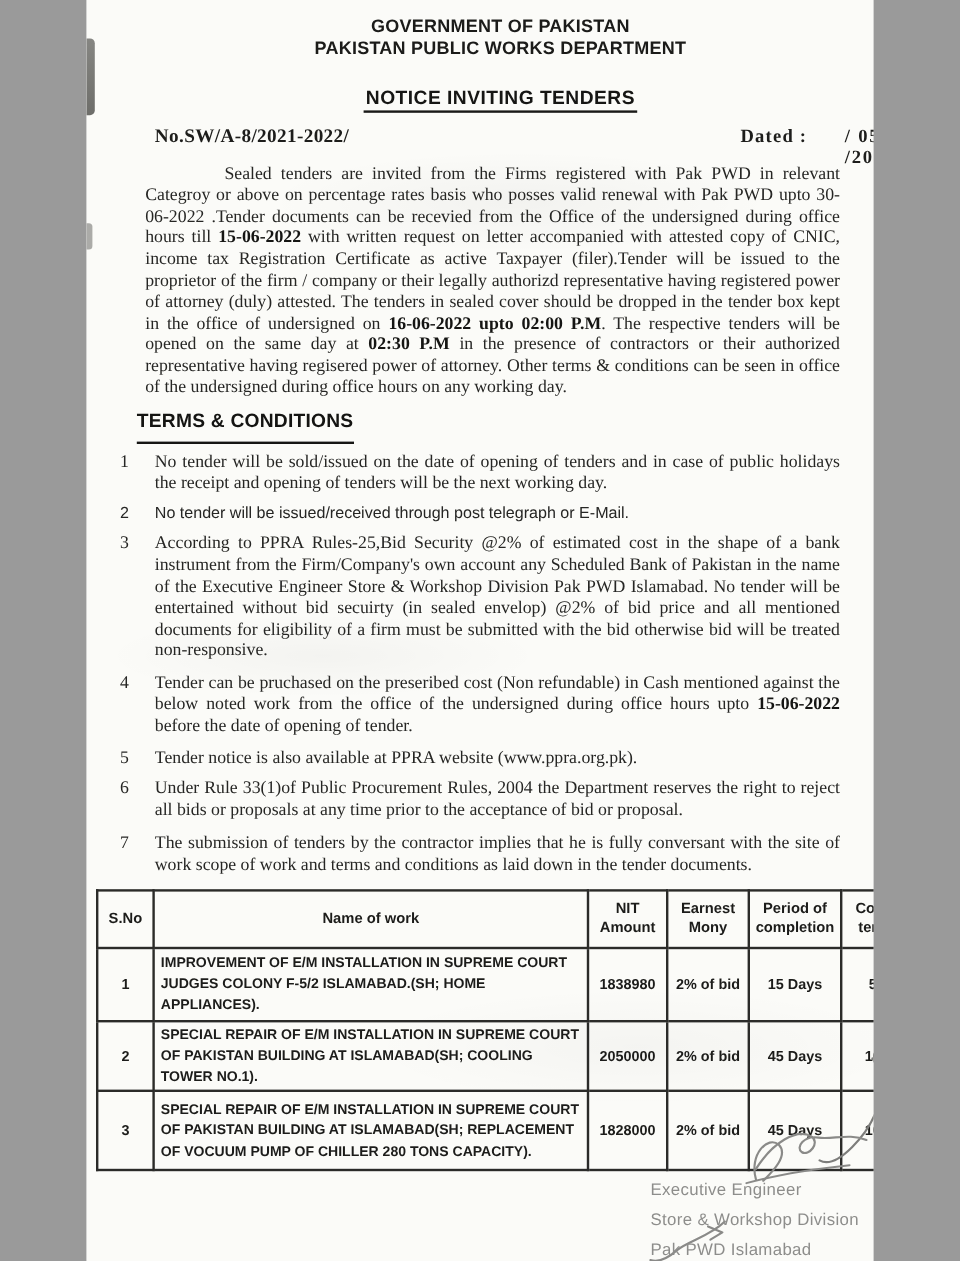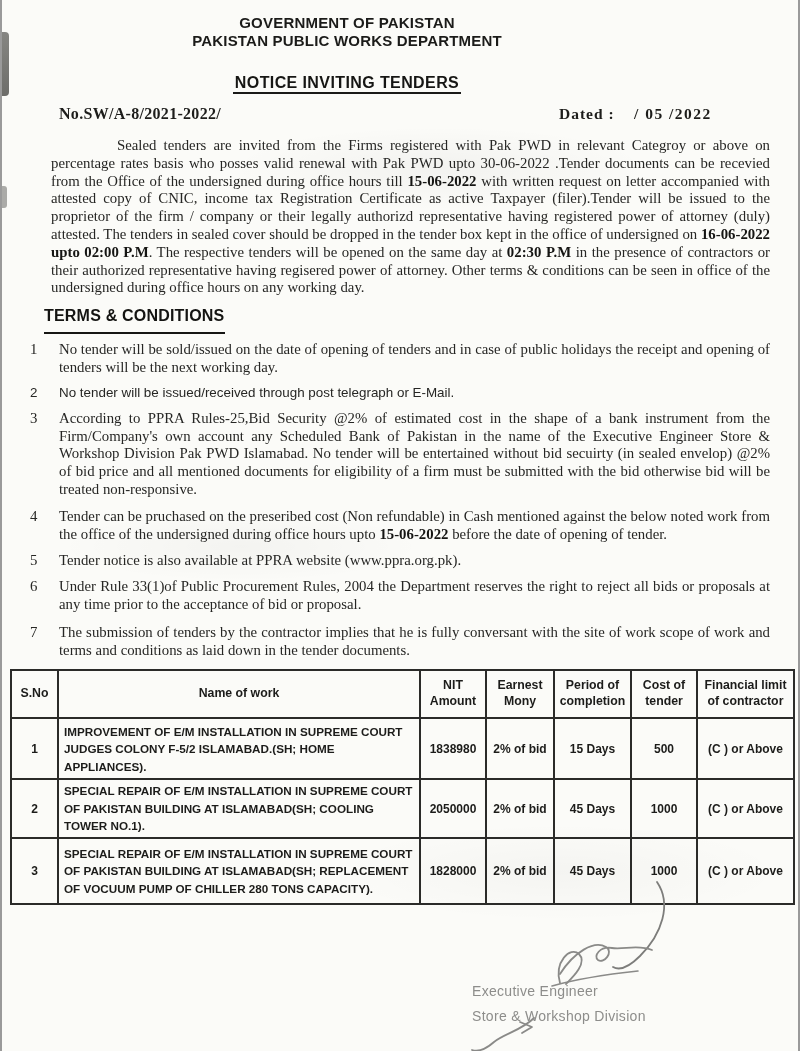--- a/index.html
+++ b/index.html
@@ -1,18 +1,18 @@
 <!DOCTYPE html>
 <html><head>
 <meta charset="utf-8">
 <style>
   * { margin:0; padding:0; box-sizing:border-box; }
   html,body { background:#9a9a9a; }
   .page {
-    position:relative; width:796px; height:1051px; margin:0 auto;
+    position:relative; width:656px; height:1051px; margin:0 auto;
     background:#fbfbf8;
     background-image:
       radial-gradient(ellipse 300px 60px at 55% 16%, rgba(0,0,0,0.035), rgba(0,0,0,0) 70%),
       radial-gradient(ellipse 260px 50px at 30% 52%, rgba(0,0,0,0.03), rgba(0,0,0,0) 70%),
       radial-gradient(ellipse 320px 70px at 70% 83%, rgba(0,0,0,0.028), rgba(0,0,0,0) 70%);
     overflow:hidden;
     color:#262624;
     font-family:"Liberation Serif", serif;
   }
   .edge-smudge { position:absolute; left:0; }
@@ -23,21 +23,21 @@
   .h1 { font-family:"Liberation Sans", sans-serif; font-weight:bold; font-size:15px; line-height:18px; color:#1b1b19; letter-spacing:.2px; }
 
   .notice-title-wrap { width:690px; text-align:center; margin-top:24px; height:24px; }
   .notice-title {
     font-family:"Liberation Sans", sans-serif; font-weight:bold; font-size:16px;
     color:#161614; letter-spacing:.4px;
     border-bottom:2.5px solid #1a1a18; padding:0 2px 1px 2px;
   }
   .ref-row { position:relative; height:20px; margin-top:7px; font-weight:bold; color:#1d1d1b; }
   .ref-no { position:absolute; left:57px; top:0; font-size:16px; letter-spacing:.3px; }
-  .dated-label { position:absolute; left:545px; top:0; font-size:15.5px; letter-spacing:1px;margin-left:12px; }
+  .dated-label { position:absolute; left:545px; top:0; font-size:15.5px; letter-spacing:1px; }
   .dated-value { position:absolute; left:632px; top:0; font-size:15.5px; letter-spacing:1.5px; }
 
   .intro {
     margin:12px 28px 0 49px; text-align:justify; text-indent:66px;
     font-size:14.8px; line-height:17.8px;
   }
   .intro b, .term b { color:#151513; }
 
   .terms-heading-wrap { margin:10px 0 12px 42px; height:22px; }
   .terms-heading {
@@ -210,15 +210,16 @@
     <path d="M118,113 C112,92 128,76 137,84 C146,93 130,108 124,114" stroke="#8a8a88" stroke-width="1.8" stroke-linecap="round"></path>
     <path d="M118,104 C132,82 152,70 164,77 C172,82 162,94 156,90 C151,86 158,76 170,78 C181,80 196,74 210,80" stroke="#8a8a88" stroke-width="1.8" stroke-linecap="round"></path>
     <path d="M110,116 C138,108 168,104 196,101" stroke="#8a8a88" stroke-width="1.6" stroke-linecap="round"></path>
     <path d="M78,152 L90,157 L80,163" stroke="#8a8a88" stroke-width="1.8" stroke-linecap="round" stroke-linejoin="round"></path>
     <path d="M92,148 C80,160 62,164 52,172 C44,179 36,182 30,180" stroke="#8a8a88" stroke-width="1.8" stroke-linecap="round"></path>
   </svg>
 
   <div class="sig-block">
     <div class="sig-line">Executive Engineer</div>
     <div class="sig-line">Store &amp; Workshop Division</div>
+    <div class="sig-line">Pak PWD Islamabad</div>
   </div>
 
 </div>
 
 </body></html>

